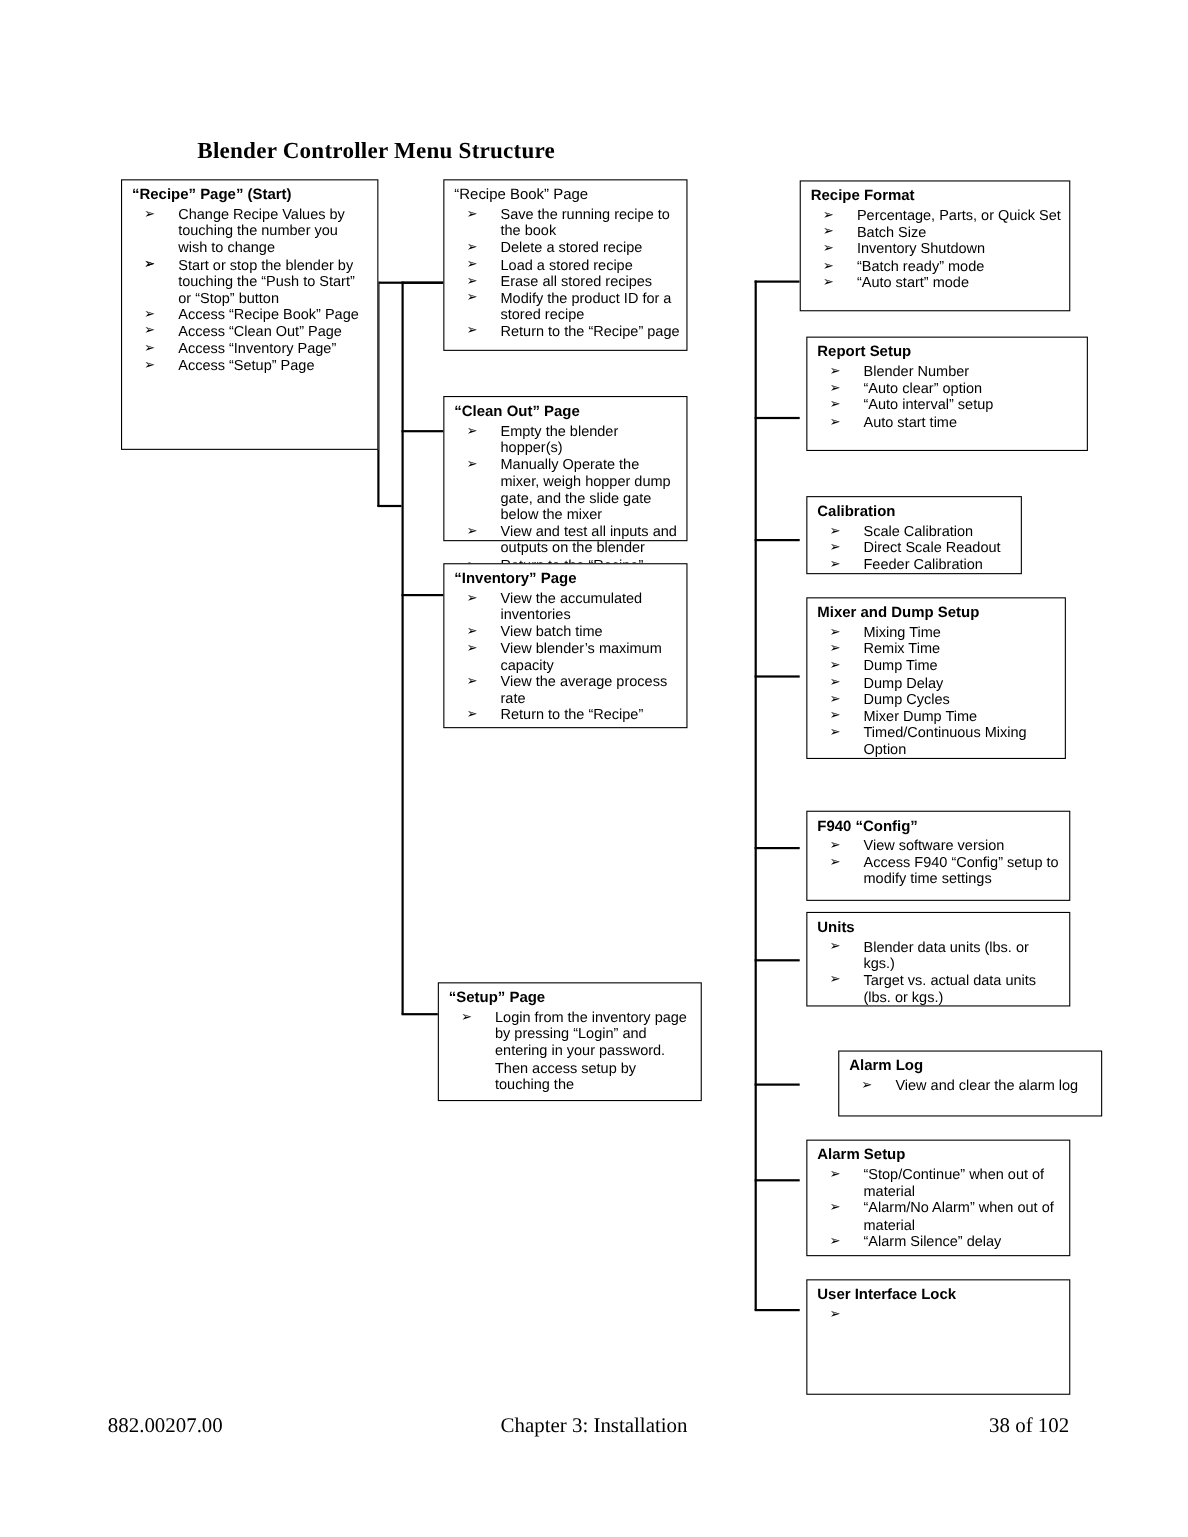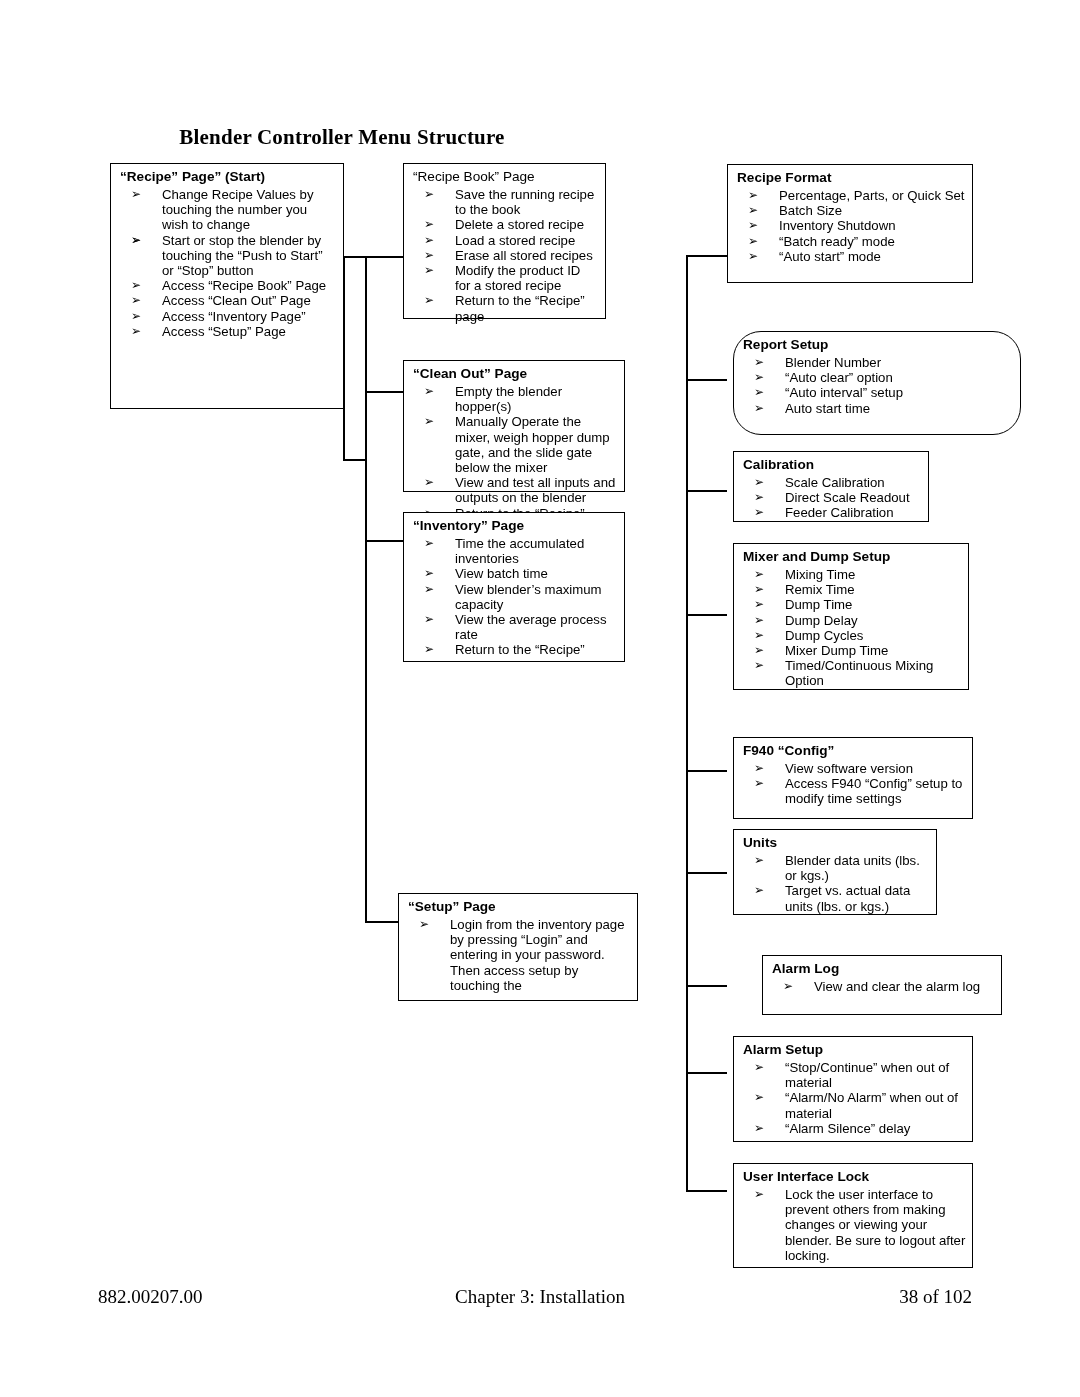--- a/index.html
+++ b/index.html
@@ -111,21 +111,21 @@
         <li><span class="bullet">➢</span><span>Change Recipe Values by touching the number you wish to change</span></li>
         <li><span class="bullet">➢</span></li>
         <li><span class="bullet">➢</span><span>Start or stop the blender by touching the “Push to Start” or “Stop” button</span></li>
         <li><span class="bullet">➢</span><span>Access “Recipe Book” Page</span></li>
         <li><span class="bullet">➢</span><span>Access “Clean Out” Page</span></li>
         <li><span class="bullet">➢</span><span>Access “Inventory Page”</span></li>
         <li><span class="bullet">➢</span><span>Access “Setup” Page</span></li>
       </ul>
   </div>
 
-  <div class="box" id="box-recipe-book" style="left:403px; top:163px; width:203px; height:156px;">
+  <div class="box" id="box-recipe-book" style="left:403px; top:163px; width:222px; height:156px;">
     <div class="box-title plain">“Recipe Book” Page</div>
     <ul class="items">
         <li><span class="bullet">➢</span><span>Save the running recipe to the book</span></li>
         <li><span class="bullet">➢</span><span>Delete a stored recipe</span></li>
         <li><span class="bullet">➢</span><span>Load a stored recipe</span></li>
         <li><span class="bullet">➢</span><span>Erase all stored recipes</span></li>
         <li><span class="bullet">➢</span><span>Modify the product ID for a stored recipe</span></li>
         <li><span class="bullet">➢</span><span>Return to the “Recipe” page</span></li>
       </ul>
   </div>
@@ -136,21 +136,21 @@
         <li><span class="bullet">➢</span><span>Empty the blender hopper(s)</span></li>
         <li><span class="bullet">➢</span><span>Manually Operate the mixer, weigh hopper dump gate, and the slide gate below the mixer</span></li>
         <li><span class="bullet">➢</span><span>View and test all inputs and outputs on the blender</span></li>
         <li><span class="bullet">➢</span><span>Return to the “Recipe” Page</span></li>
       </ul>
   </div>
 
   <div class="box" id="box-inventory" style="left:403px; top:512px; width:222px; height:150px;">
     <div class="box-title">“Inventory” Page</div>
     <ul class="items">
-        <li><span class="bullet">➢</span><span>Time the accumulated inventories</span></li>
+        <li><span class="bullet">➢</span><span>View the accumulated inventories</span></li>
         <li><span class="bullet">➢</span><span>View batch time</span></li>
         <li><span class="bullet">➢</span><span>View blender’s maximum capacity</span></li>
         <li><span class="bullet">➢</span><span>View the average process rate</span></li>
         <li><span class="bullet">➢</span><span>Return to the “Recipe”</span></li>
       </ul>
   </div>
 
   <div class="box" id="box-setup" style="left:398px; top:893px; width:240px; height:108px;">
     <div class="box-title">“Setup” Page</div>
     <ul class="items">
@@ -162,21 +162,21 @@
     <div class="box-title">Recipe Format</div>
     <ul class="items">
         <li><span class="bullet">➢</span><span>Percentage, Parts, or Quick Set</span></li>
         <li><span class="bullet">➢</span><span>Batch Size</span></li>
         <li><span class="bullet">➢</span><span>Inventory Shutdown</span></li>
         <li><span class="bullet">➢</span><span>“Batch ready” mode</span></li>
         <li><span class="bullet">➢</span><span>“Auto start” mode</span></li>
       </ul>
   </div>
 
-  <div class="box nowrapbox" id="box-report-setup" style="left:733px; top:331px; width:288px; height:104px;border-radius:28px;">
+  <div class="box nowrapbox" id="box-report-setup" style="left:733px; top:306px; width:256px; height:104px;">
     <div class="box-title">Report Setup</div>
     <ul class="items">
         <li><span class="bullet">➢</span><span>Blender Number</span></li>
         <li><span class="bullet">➢</span><span>“Auto clear” option</span></li>
         <li><span class="bullet">➢</span><span>“Auto interval” setup</span></li>
         <li><span class="bullet">➢</span><span>Auto start time</span></li>
       </ul>
   </div>
 
   <div class="box nowrapbox" id="box-calibration" style="left:733px; top:451px; width:196px; height:71px;">
@@ -202,21 +202,21 @@
   </div>
 
   <div class="box" id="box-f940-config" style="left:733px; top:721px; width:240px; height:82px;margin-top:16px;">
     <div class="box-title">F940 “Config”</div>
     <ul class="items">
         <li><span class="bullet">➢</span><span>View software version</span></li>
         <li><span class="bullet">➢</span><span>Access F940 “Config” setup to modify time settings</span></li>
       </ul>
   </div>
 
-  <div class="box" id="box-units" style="left:733px; top:829px; width:204px; height:86px;">
+  <div class="box" id="box-units" style="left:733px; top:829px; width:240px; height:86px;">
     <div class="box-title">Units</div>
     <ul class="items">
         <li><span class="bullet">➢</span><span>Blender data units (lbs. or kgs.)</span></li>
         <li><span class="bullet">➢</span><span>Target vs. actual data units (lbs. or kgs.)</span></li>
       </ul>
   </div>
 
   <div class="box nowrapbox" id="box-alarm-log" style="left:762px; top:955px; width:240px; height:60px;">
     <div class="box-title">Alarm Log</div>
     <ul class="items">
@@ -229,21 +229,21 @@
     <ul class="items">
         <li><span class="bullet">➢</span><span>“Stop/Continue” when out of material</span></li>
         <li><span class="bullet">➢</span><span>“Alarm/No Alarm” when out of material</span></li>
         <li><span class="bullet">➢</span><span>“Alarm Silence” delay</span></li>
       </ul>
   </div>
 
   <div class="box" id="box-ui-lock" style="left:733px; top:1163px; width:240px; height:105px;">
     <div class="box-title">User Interface Lock</div>
     <ul class="items">
-        <li><span class="bullet">➢</span><span>Lock the user interface to prevent others from making changes or viewing your blender.  Be sure to logout after locking.</span></li>
+        <li><span class="bullet">➢</span></li>
       </ul>
   </div>
 
   <div id="footer">
     <span class="f-left">882.00207.00</span>
     <span class="f-center">Chapter 3: Installation</span>
     <span class="f-right">38 of 102</span>
   </div>
 
 </div>

